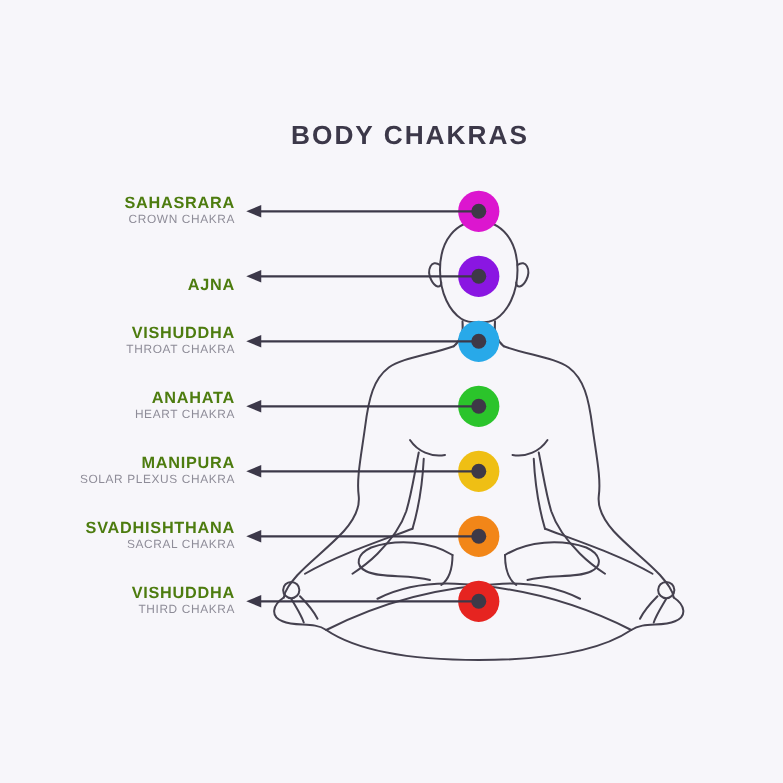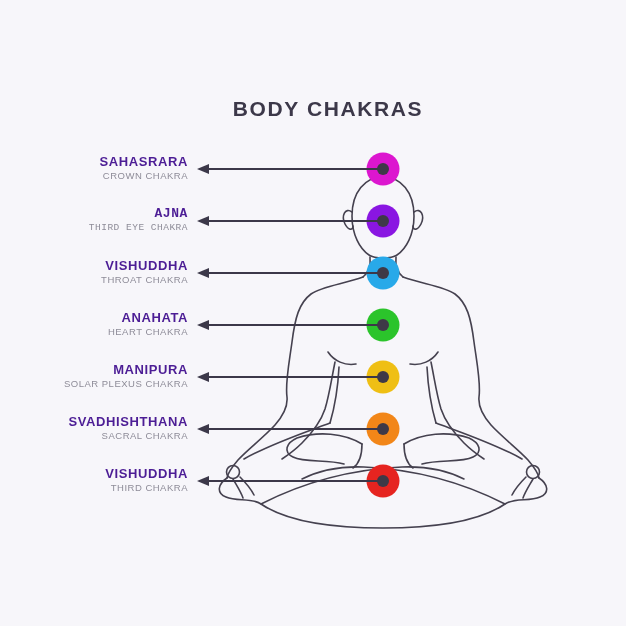--- a/index.html
+++ b/index.html
@@ -26,21 +26,21 @@
   .label-block{
     position:absolute;
     left:0;width:188px;
     text-align:right;
   }
   .label-main{
     font-size:13px;
     line-height:14px;
     font-weight:bold;
     letter-spacing:0.6px;
-    color:#4c1d95;
+    color:#4d7c0f;
     white-space:nowrap;
   }
   .label-sub{
     font-size:9.5px;
     line-height:11px;
     margin-top:1px;
     letter-spacing:0.5px;
     color:#8E8C98;
     white-space:nowrap;
     margin-left:43px;
@@ -132,23 +132,22 @@
       <circle cx="383" cy="377" r="6" fill="#3E3947"></circle>
       <circle cx="383" cy="429" r="6" fill="#3E3947"></circle>
       <circle cx="383" cy="481" r="6" fill="#3E3947"></circle>
     </g>
   </svg>
 
   <div class="label-block" style="top:155px;">
     <div class="label-main">SAHASRARA</div>
     <div class="label-sub">CROWN CHAKRA</div>
   </div>
-  <div class="label-block" style="top:207px;font-family:Liberation Mono, monospace;">
+  <div class="label-block" style="top:221px;">
     <div class="label-main">AJNA</div>
-    <div class="label-sub">THIRD EYE CHAKRA</div>
   </div>
   <div class="label-block" style="top:311px;">
     <div class="label-main">ANAHATA</div>
     <div class="label-sub">HEART CHAKRA</div>
   </div>
   <div class="label-block" style="top:259px;">
     <div class="label-main">VISHUDDHA</div>
     <div class="label-sub">THROAT CHAKRA</div>
   </div>
   <div class="label-block" style="top:363px;">

